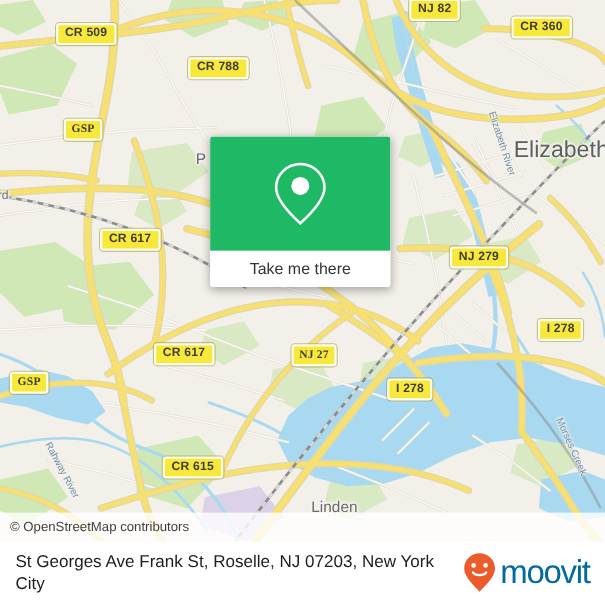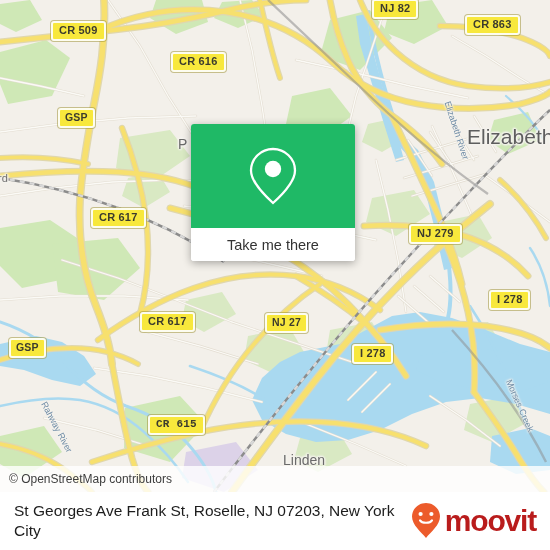--- a/index.html
+++ b/index.html
@@ -8,21 +8,21 @@
 
   
   #map{position:absolute;left:0;top:0;width:550px;height:492px;overflow:hidden;background:#f3f0ea;}
   #mapsvg{position:absolute;left:0;top:0;}
 
   
   .shield{position:absolute;background:#f8e83c;border:2px solid #fdfdf0;border-radius:3px;
           color:#3b3b2e;font-size:11px;font-weight:bold;letter-spacing:.2px;
           padding:1px 6px 2px 6px;line-height:13px;white-space:nowrap;
           box-shadow:0 0 0 1px rgba(160,150,60,.55);}
-  .shield.small{font-size:10.5px;padding:1px 5px 2px 5px;}
+  .shield.small{font-size:10.5px;padding:1px 5px 2px 5px;font-family:Liberation Serif, serif;}
 
   
   .place{position:absolute;color:#6b6b6b;white-space:nowrap;
          text-shadow:1px 0 2px #f5f3ee,-1px 0 2px #f5f3ee,0 1px 2px #f5f3ee,0 -1px 2px #f5f3ee,
                      1px 1px 2px #f5f3ee,-1px -1px 2px #f5f3ee;}
   .place.big{font-size:21px;color:#5e5e5e;}
   .place.mid{font-size:14px;color:#6a6a6a;}
   .place.sm{font-size:11px;color:#707070;}
   .water-label{position:absolute;color:#6f8ca6;font-size:9px;white-space:nowrap;
                text-shadow:1px 0 2px #f5f3ee,-1px 0 2px #f5f3ee,0 1px 2px #f5f3ee,0 -1px 2px #f5f3ee;}
@@ -39,21 +39,21 @@
   #attrib{position:absolute;left:0;bottom:0;width:100%;height:26px;
           background:rgba(255,255,255,.80);display:flex;align-items:center;}
   #attrib span{font-size:12px;color:#3d3d3d;padding-left:9px;}
 
   
   #footer{position:absolute;left:0;top:492px;width:550px;height:58px;background:#fff;overflow:hidden;}
   #footer-inner{position:relative;display:flex;align-items:center;height:58px;padding:0 14px;
                 box-sizing:border-box;justify-content:space-between;}
   #addr{font-size:15.5px;line-height:20px;color:#1d1d1d;max-width:390px;}
   #brand{display:flex;align-items:center;gap:4px;}
-  #brand-word{font-size:30px;color:#b91c1c;letter-spacing:-1.2px;font-weight:bold;}
+  #brand-word{font-size:30px;color:#0369a1;letter-spacing:-1.2px;font-weight:normal;}
 </style>
 </head>
 <body>
 
 <div id="app">
 
   <div id="map">
 
     <svg id="mapsvg" width="550" height="492" viewBox="0 0 550 492">
       <defs>
@@ -278,32 +278,32 @@
         <path class="rail" d="M214 492 C252 442 292 392 332 344 C372 296 414 250 456 206 C492 168 522 136 550 110"></path>
         <path class="railT" d="M214 492 C252 442 292 392 332 344 C372 296 414 250 456 206 C492 168 522 136 550 110"></path>
         <path class="rail" d="M0 178 C40 184 80 194 118 208 C156 222 192 240 224 262" stroke-width="2"></path>
         <path class="railT" d="M0 178 C40 184 80 194 118 208 C156 222 192 240 224 262" stroke-width="2"></path>
         <path class="rail" d="M268 0 C302 32 338 66 374 100 C410 134 448 166 488 194" stroke-width="1.8" stroke-opacity=".55"></path>
         <path class="rail" d="M452 330 C472 352 492 376 510 402 C524 422 536 442 546 462" stroke-width="1.8" stroke-opacity=".5"></path>
       </g>
     </svg>
 
     <div class="shield" style="left:51px;top:21px;">CR 509</div>
-    <div class="shield" style="left:171px;top:52px;">CR 616</div>
+    <div class="shield" style="left:171px;top:52px;">CR 788</div>
     <div class="shield" style="left:344px;top:-1px;margin-left:28px;">NJ 82</div>
-    <div class="shield" style="left:465px;top:15px;">CR 863</div>
+    <div class="shield" style="left:465px;top:15px;">CR 360</div>
     <div class="shield small" style="left:58px;top:108px;">GSP</div>
     <div class="shield" style="left:91px;top:208px;">CR 617</div>
     <div class="shield" style="left:409px;top:224px;">NJ 279</div>
     <div class="shield small" style="left:265px;top:265px;margin-top:48px;">NJ 27</div>
     <div class="shield" style="left:489px;top:290px;">I 278</div>
     <div class="shield" style="left:140px;top:312px;">CR 617</div>
     <div class="shield small" style="left:9px;top:338px;">GSP</div>
     <div class="shield" style="left:352px;top:344px;">I 278</div>
-    <div class="shield" style="left:148px;top:415px;font-family:Liberation Mono, monospace;">CR 615</div>
+    <div class="shield" style="left:148px;top:415px;">CR 615</div>
 
     <div class="place big" style="left:467px;top:125px;">Elizabeth</div>
     <div class="place mid" style="left:283px;top:452px;">Linden</div>
     <div class="place mid" style="left:175px;top:122px;margin-left:32px;">Ro</div>
     <div class="place mid" style="left:178px;top:136px;">P</div>
     <div class="place sm" style="left:-2px;top:172px;">rd</div>
 
     <div class="water-label" style="left:452px;top:100px;transform:rotate(72deg);transform-origin:left top;">Elizabeth River</div>
     <div class="water-label" style="left:48px;top:400px;transform:rotate(62deg);transform-origin:left top;">Rahway River</div>
     <div class="water-label" style="left:513px;top:378px;transform:rotate(66deg);transform-origin:left top;">Morses Creek</div>

